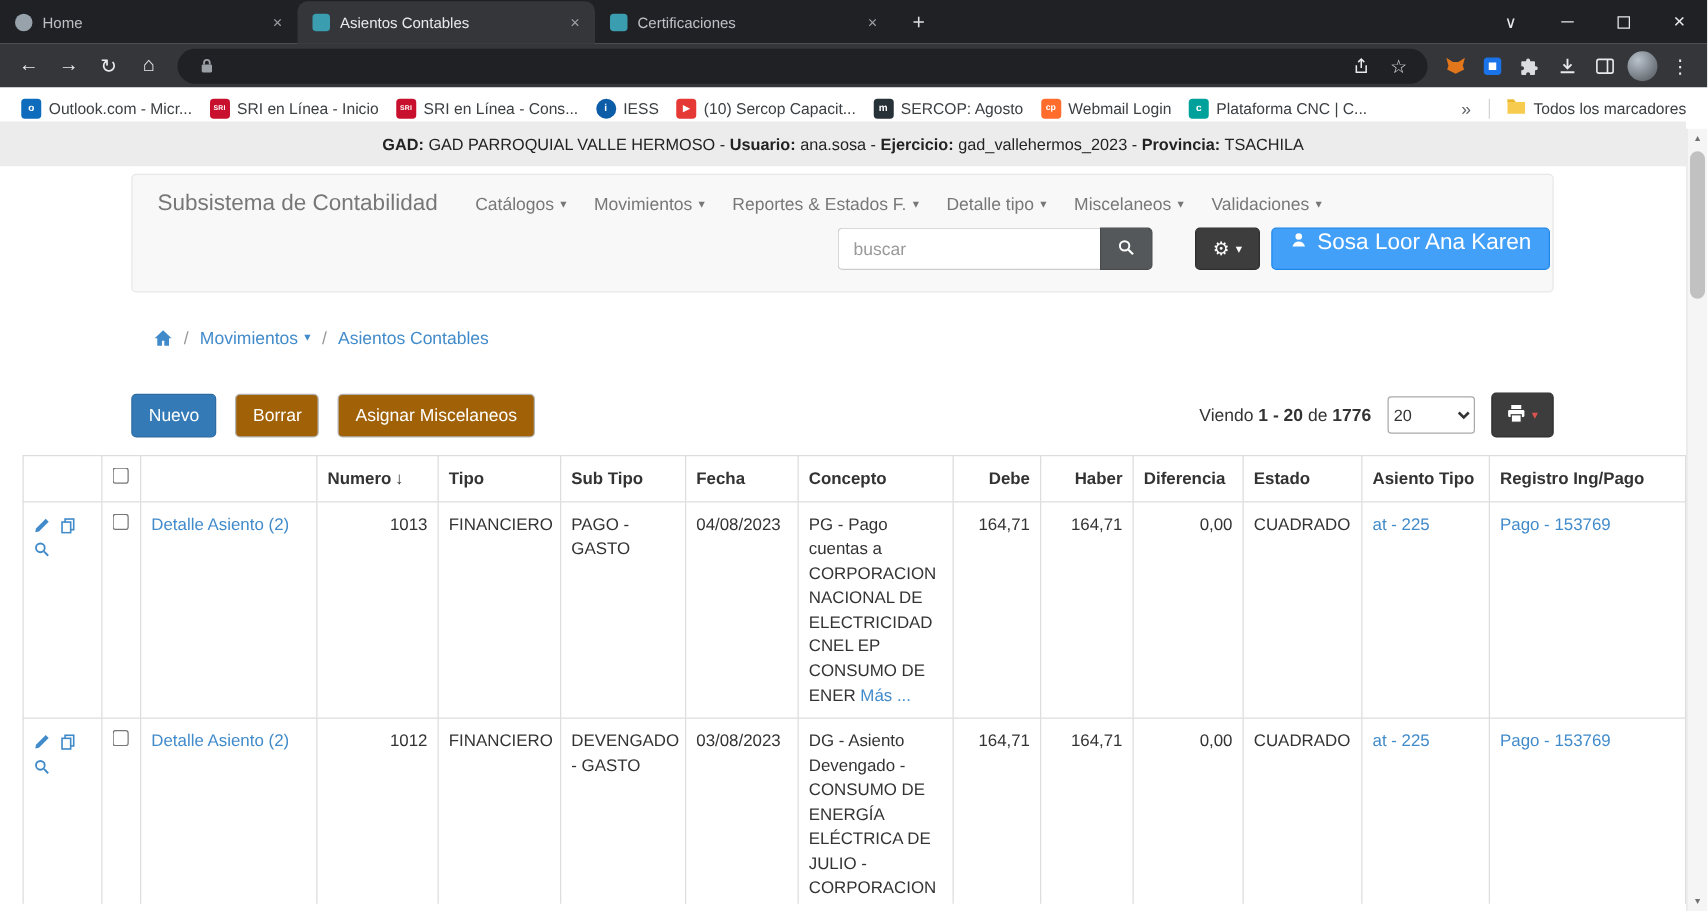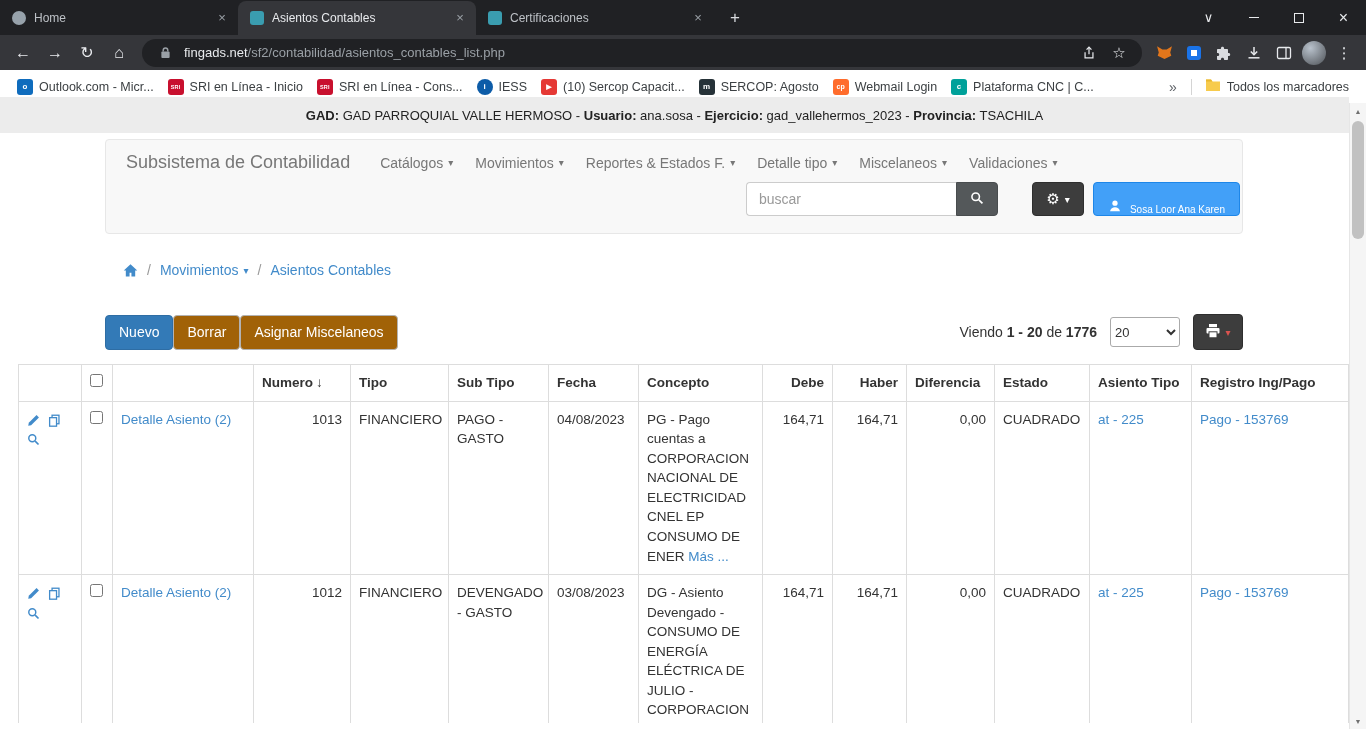--- a/index.html
+++ b/index.html
@@ -58,29 +58,29 @@
   .nav-row1{display:flex;align-items:center}
   .brand{font-size:18px;color:#777;margin-right:30px;white-space:nowrap}
   .menu{display:flex;align-items:center;gap:5px;font-size:14px;color:#777;margin-right:22px;white-space:nowrap;cursor:pointer}
   .caret{font-size:10px;color:inherit}
   .nav-row2{display:flex;justify-content:flex-end;align-items:center;margin-top:9px}
   .searchgroup{display:flex}
   .searchgroup input{width:210px;height:34px;border:1px solid #ccc;border-right:none;border-radius:4px 0 0 4px;padding:6px 12px;font-size:14px;color:#15803d;outline:none}
   .searchgroup input::placeholder{color:#999}
   .search-btn{width:42px;height:34px;background:#54585a;border:1px solid #484c4e;border-radius:0 4px 4px 0;display:flex;align-items:center;justify-content:center;cursor:pointer}
   .gear-btn{width:52px;height:34px;margin-left:34px;background:#3d3d3d;border:1px solid #2e2e2e;border-radius:4px;color:#fff;display:flex;align-items:center;justify-content:center;gap:5px;font-size:15px;cursor:pointer}
-  .user-btn{height:34px;margin-left:9px;padding:0 14px;background:#42a0f8;border:1px solid #1d86e8;border-radius:4px;color:#fff;font-size:10px;display:flex;align-items:flex-end;gap:8px;white-space:nowrap;cursor:pointer;font-family:inherit}
+  .user-btn{height:34px;margin-left:9px;padding:0 14px;background:#42a0f8;border:1px solid #1d86e8;border-radius:4px;color:#fff;font-size:18px;display:flex;align-items:flex-start;gap:8px;white-space:nowrap;cursor:pointer;font-family:inherit}
 
   .breadcrumb{position:absolute;top:162px;left:123px;height:22px;display:flex;align-items:center;font-size:14px}
   .bc-link{color:#428bca;text-decoration:none;display:flex;align-items:center;gap:5px;cursor:pointer}
   .bc-sep{color:#999;margin:0 9px}
   .bc-home{display:flex;align-items:center;cursor:pointer}
 
   .controls{position:absolute;top:217px;left:105px;width:1138px;height:36px;display:flex;justify-content:space-between;align-items:center}
-  .ctl-left{display:flex;gap:0}
+  .ctl-left{display:flex;gap:15px}
   .btn{height:35px;padding:0 13px;border-radius:4px;font-size:14px;color:#fff;border:1px solid transparent;cursor:pointer;font-family:inherit}
   .btn.primary{background:#337ab7;border-color:#2e6da4}
   .btn.gray{background:#a16207;border-color:#b3b3b3}
   .ctl-right{display:flex;align-items:center;gap:13px}
   .viewing{font-size:14px;color:#333}
   .page-size{width:70px;height:30px;font-size:13px;color:#333;border:1px solid #aaa;border-radius:3px;background:#fff;font-family:inherit}
   .print-btn{width:50px;height:36px;background:#3d3d3d;border:1px solid #2e2e2e;border-radius:4px;display:flex;align-items:center;justify-content:center;gap:4px;cursor:pointer}
   .print-caret{color:#d9534f;font-size:10px}
 
   
@@ -141,21 +141,20 @@
     <div class="nav-btn">→</div>
     <div class="nav-btn">↻</div>
     <div class="nav-btn">⌂</div>
     <div class="omnibox">
       <span class="obx-ic">
         <svg width="11" height="13" viewBox="0 0 12 14">
             <rect x="1.5" y="6" width="9" height="7" rx="1" fill="#9aa0a6"></rect>
             <path d="M3.5 6V4.5a2.5 2.5 0 015 0V6" fill="none" stroke="#9aa0a6" stroke-width="1.6"></path>
           </svg>
       </span>
-      <span><span class="domain">fingads.net</span><span class="path">/sf2/contabilidad/asientos_contables_list.php</span></span>
       <span class="sp"></span>
       <span class="obx-ic">
         <svg width="14" height="14" viewBox="0 0 16 16" fill="none" stroke="#e8eaed" stroke-width="1.4">
             <path d="M3.5 7v6.5h9V7"></path>
             <path d="M8 9.5V1.8"></path>
             <path d="M5.2 4.2L8 1.4l2.8 2.8"></path>
           </svg>
       </span>
       <span class="obx-ic">☆</span>
     </div>

